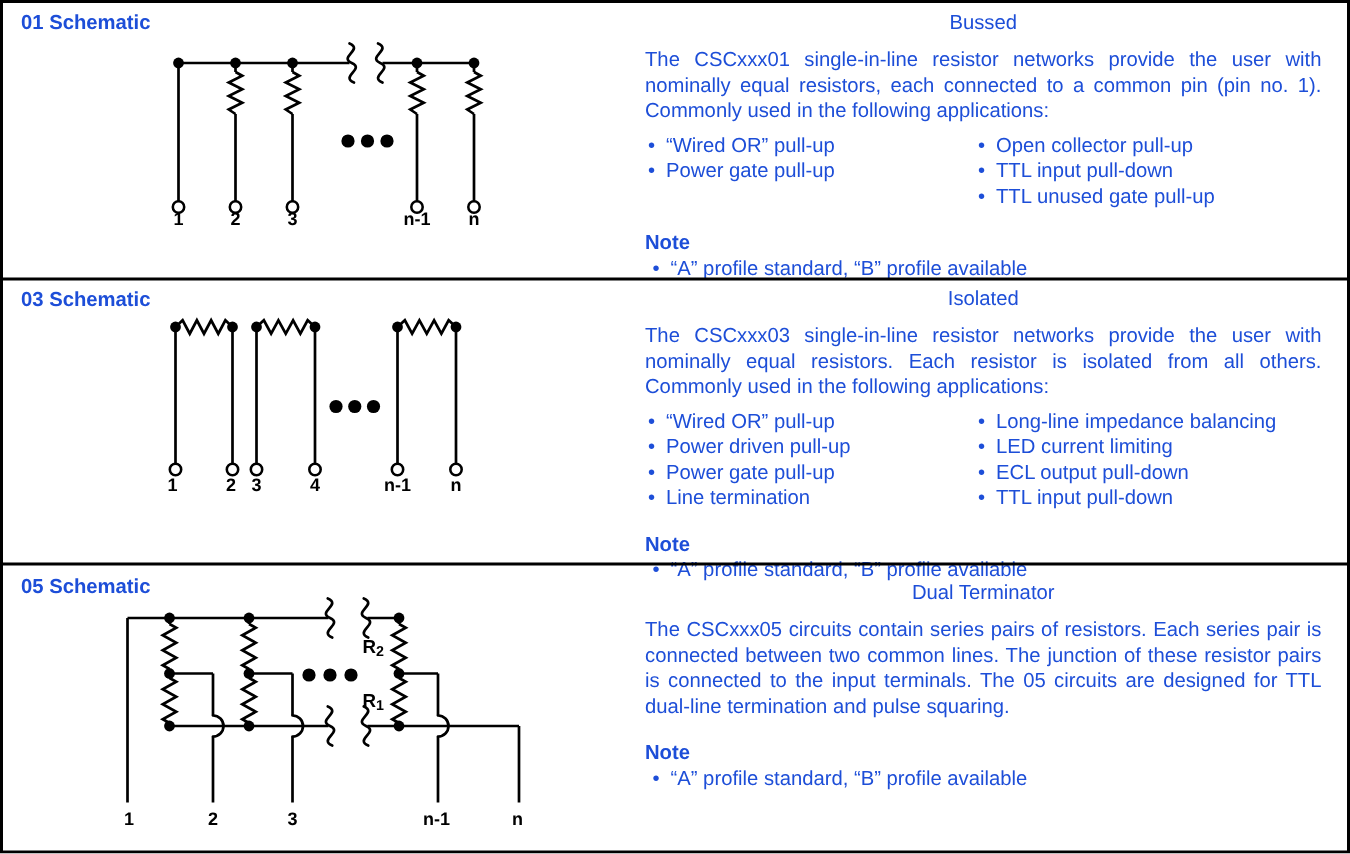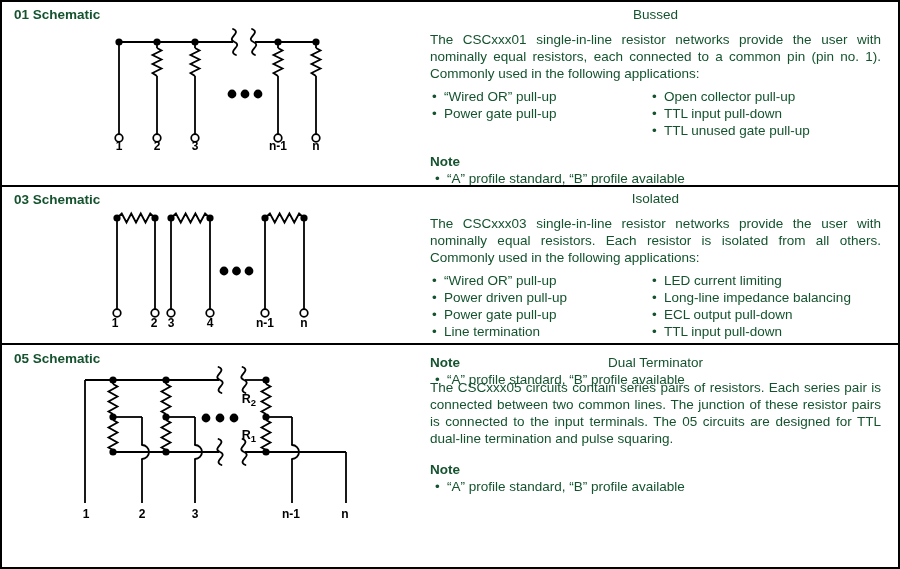--- a/index.html
+++ b/index.html
@@ -1,23 +1,23 @@
 <!DOCTYPE html>
 <html><head>
 <meta charset="utf-8">
 <style>
   html,body{margin:0;padding:0;background:#ffffff;}
   .page{
     width:900px;height:569px;box-sizing:border-box;position:relative;
-    border:2px solid #000;background:#fff;color:#14532d;
+    border:2px solid #000;background:#fff;color:#1d4ed8;
     font-family:"Liberation Sans","DejaVu Sans",sans-serif;font-size:13.5px;
   }
   .section{position:relative;box-sizing:border-box;}
   #sec01{height:183px;}
-  #sec03{height:158px;border-top:2px solid #000;text-decoration:underline;}
+  #sec03{height:190px;border-top:2px solid #000;text-decoration:underline;}
   #sec05{height:196px;border-top:2px solid #000;text-decoration:underline;}
   .sec-title{position:absolute;left:12px;top:5px;font-weight:bold;font-size:13.5px;white-space:nowrap;}
   #sec05 .sec-title{top:6px;}
   .right{position:absolute;left:428px;width:451px;line-height:17px;}
   #sec01 .right{top:4px;}
   #sec03 .right{top:3px;}
   #sec05 .right{top:9px;}
   .heading{text-align:center;margin-bottom:8px;}
   #sec05 .heading{}
   .para{margin:0 0 6px 0;text-align:justify;}
@@ -178,22 +178,22 @@
       <div class="heading">Isolated</div>
       <p class="para">The CSCxxx03 single-in-line resistor networks provide the user with nominally equal resistors. Each resistor is isolated from all others. Commonly used in the following applications:</p>
       <div class="cols">
         <ul class="blist col1">
           <li>“Wired OR” pull-up</li>
           <li>Power driven pull-up</li>
           <li>Power gate pull-up</li>
           <li>Line termination</li>
         </ul>
         <ul class="blist col2">
+          <li>Long-line impedance balancing</li>
           <li>LED current limiting</li>
-          <li>Long-line impedance balancing</li>
           <li>ECL output pull-down</li>
           <li>TTL input pull-down</li>
         </ul>
       </div>
       <div class="note-label">Note</div>
       <ul class="blist note">
         <li>“A” profile standard, “B” profile available</li>
       </ul>
     </div>
   </div>

